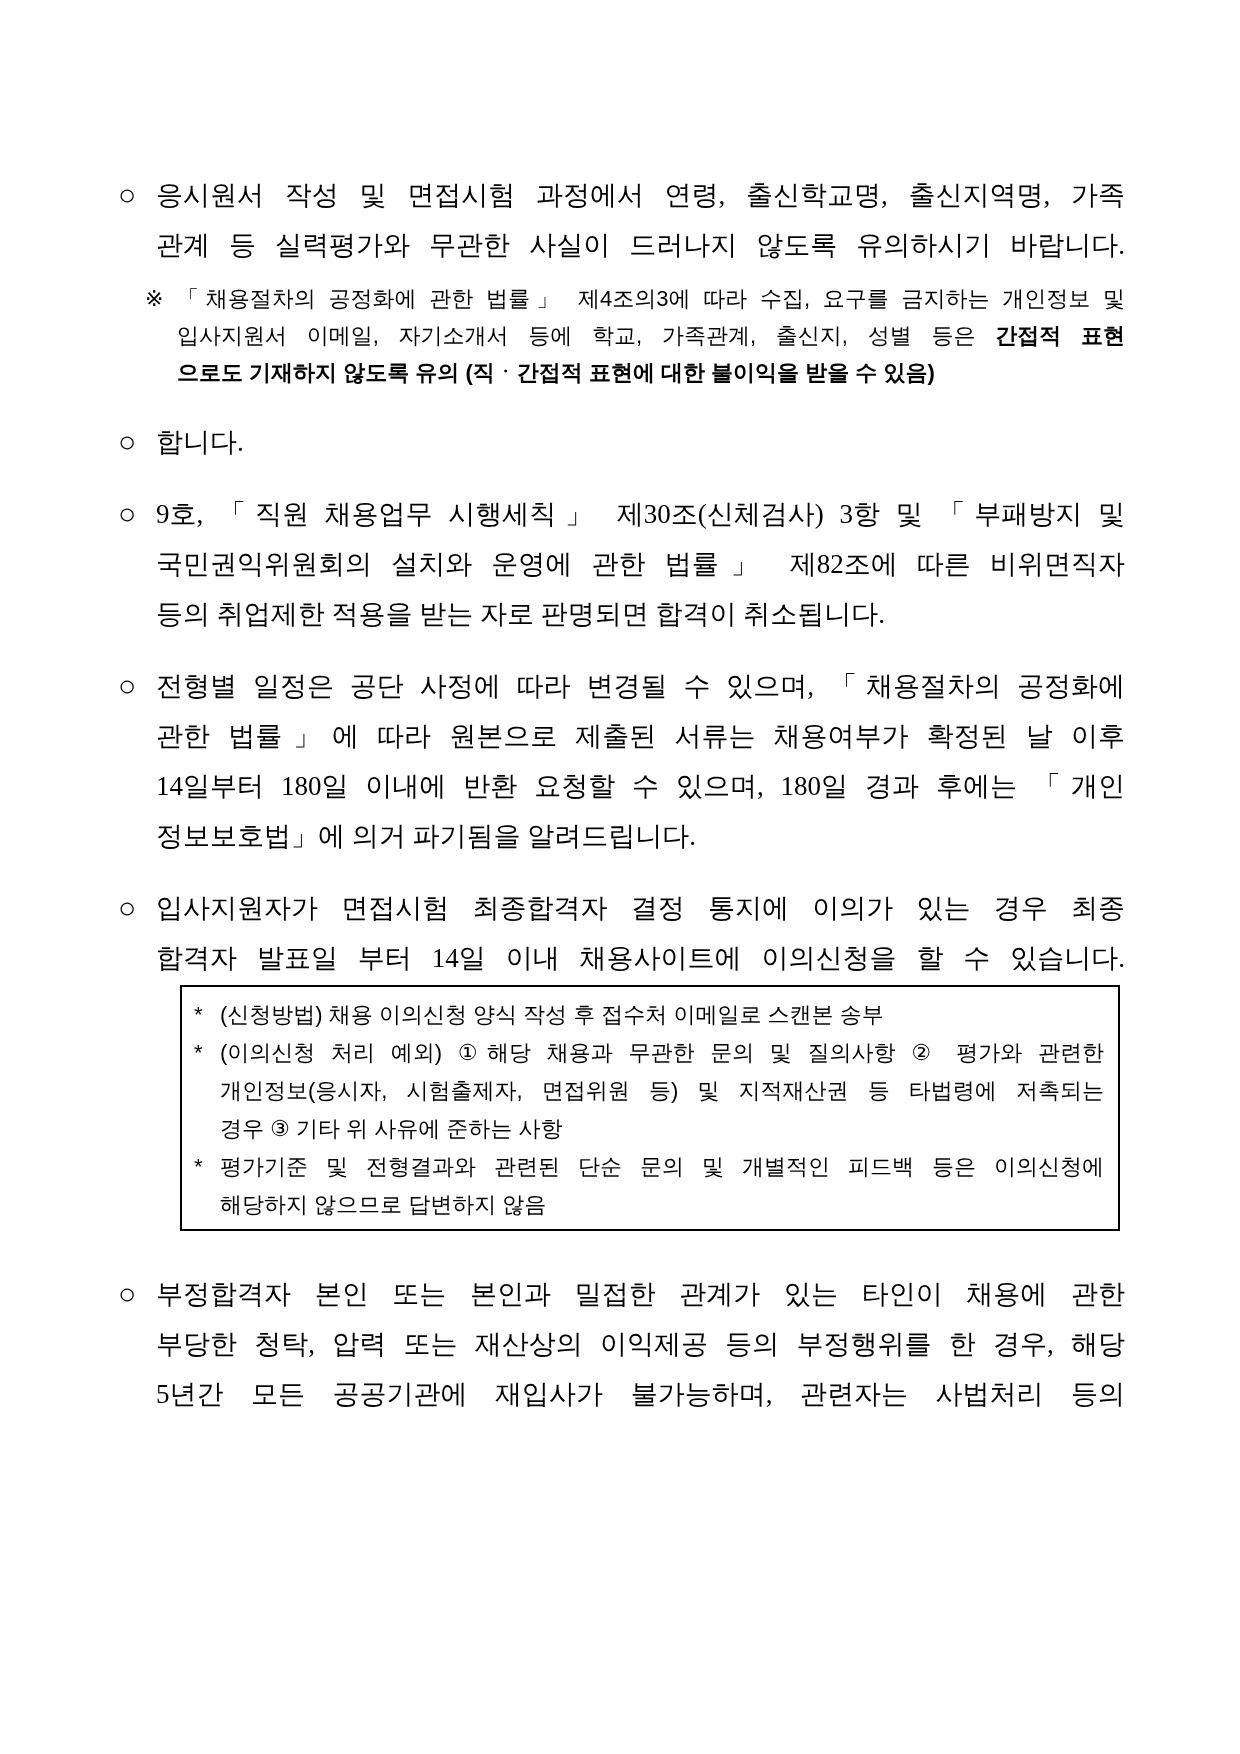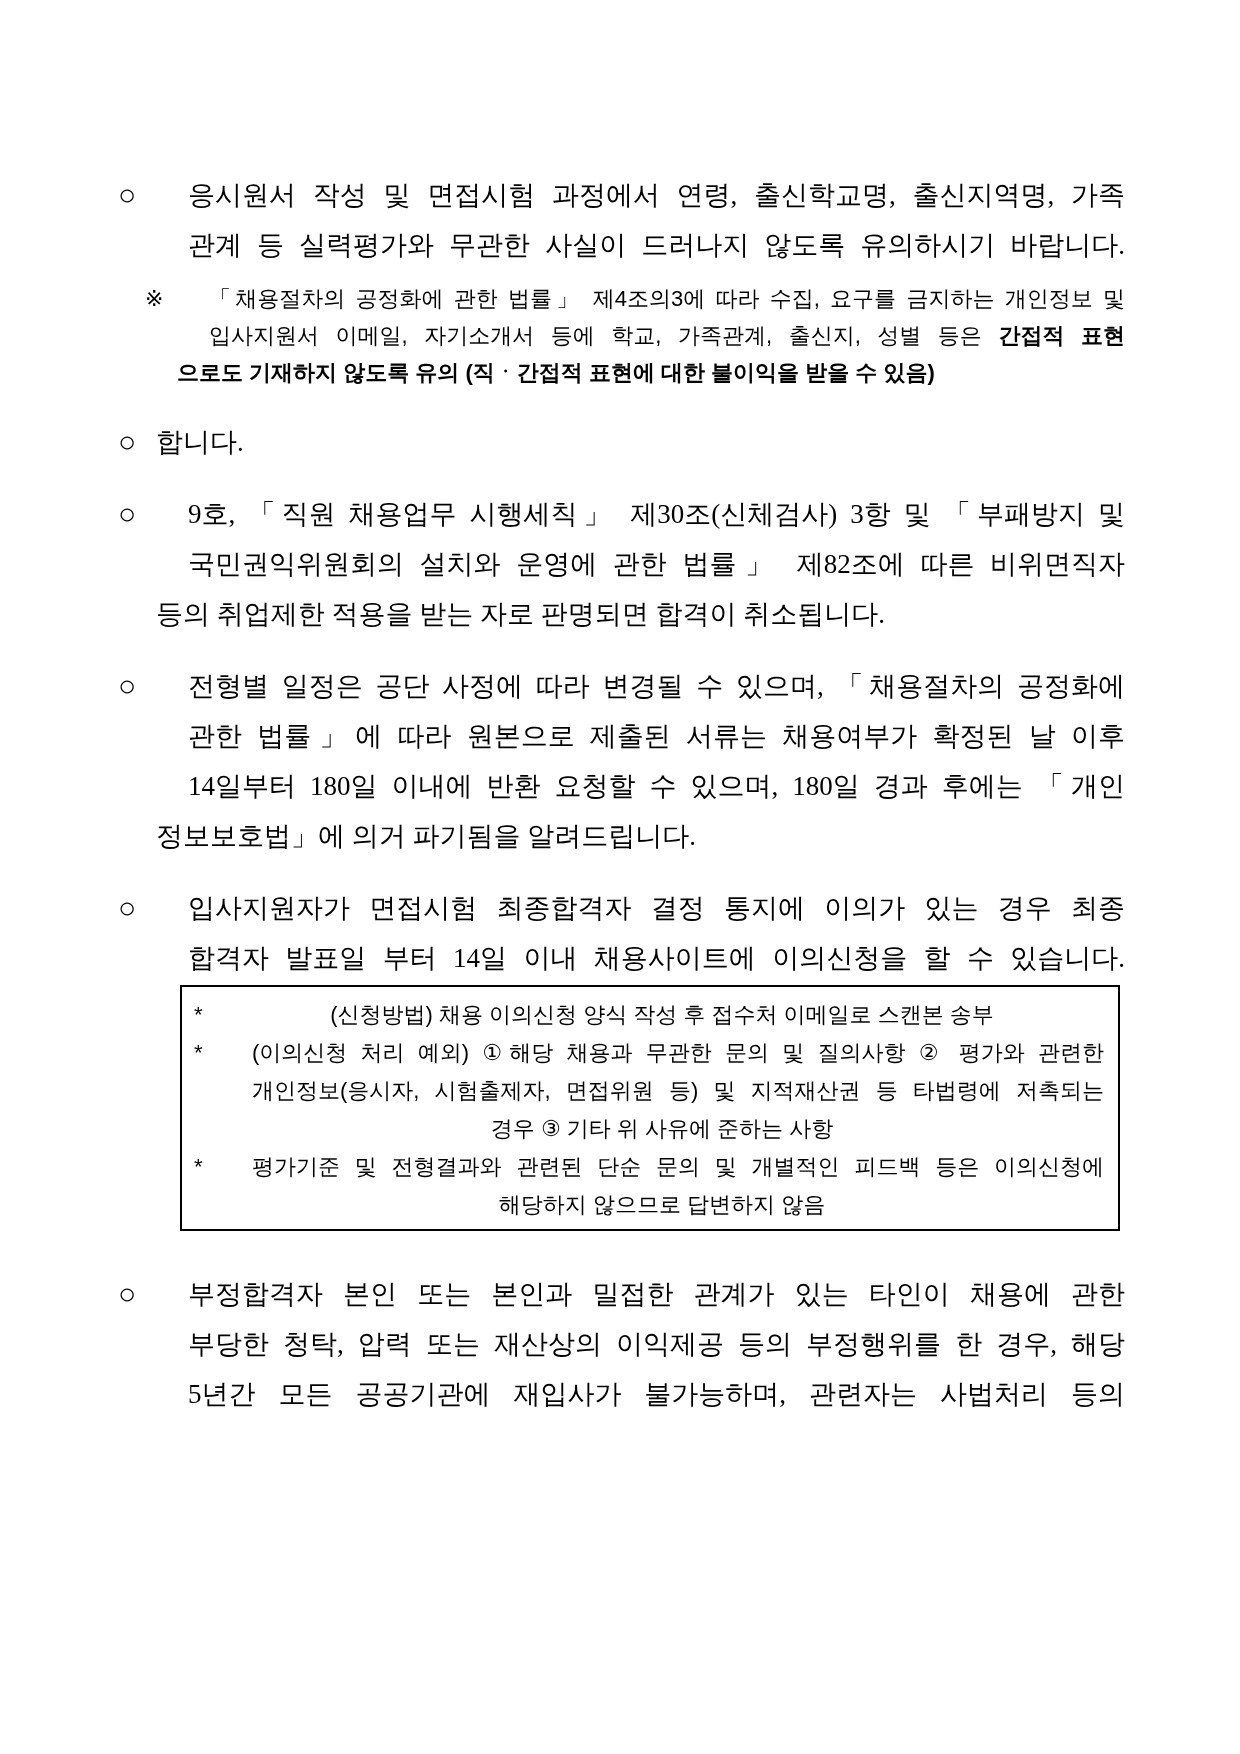--- a/index.html
+++ b/index.html
@@ -19,21 +19,21 @@
   .para .marker{
     flex:0 0 38px;width:38px;
     font-size:30px;line-height:50px;
     font-family:"Liberation Serif","DejaVu Serif",serif;
   }
   .para .lines{flex:1;min-width:0;}
   .bline{
     font-size:27px;line-height:50px;
     white-space:normal;text-align:left;
   }
-  .just{text-align:justify;text-align-last:justify;margin-left:32px;}
+  .just{text-align:justify;text-align-last:justify;}
   
   .note{
     display:flex;
     margin:-12px 0 26px 27px;
     font-family:"Liberation Sans","DejaVu Sans",sans-serif;
   }
   .note .marker{flex:0 0 32px;width:32px;font-size:22px;line-height:37px;}
   .note .lines{flex:1;min-width:0;}
   .nline{font-size:22px;line-height:37px;}
   .bold{font-weight:bold;}
@@ -41,21 +41,21 @@
   .box{
     box-sizing:border-box;
     margin:-20px 0 38px 62px;
     width:940px;
     border:2px solid #000;
     padding:9px 14px 5px 12px;
     font-family:"Liberation Sans","DejaVu Sans",sans-serif;
   }
   .bxline{display:flex;font-size:22px;line-height:38px;}
   .bxmarker{flex:0 0 26px;width:26px;text-align:left;}
-  .bxtext{flex:1;min-width:0;text-align:center;}
+  .bxtext{flex:1;min-width:0;text-align:left;}
   .bxtext.just{text-align:justify;text-align-last:justify;}
 </style>
 </head>
 <body>
 
 <div class="page">
   <div id="content">
       <div class="para">
         <div class="marker">○</div>
         <div class="lines">

